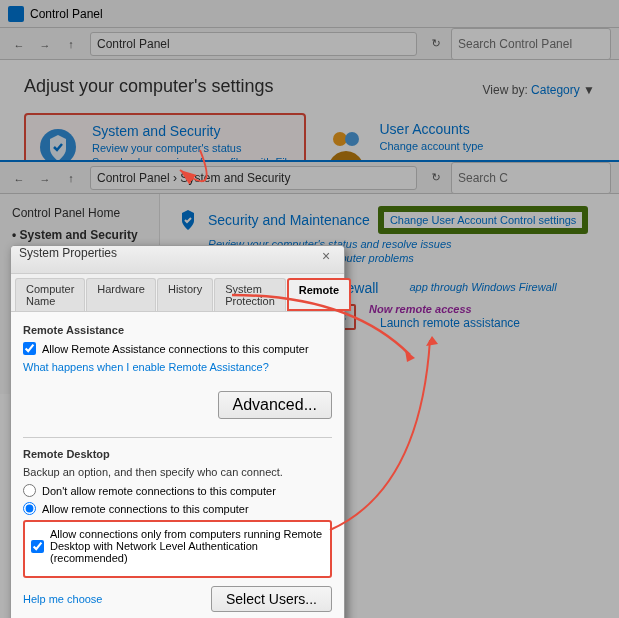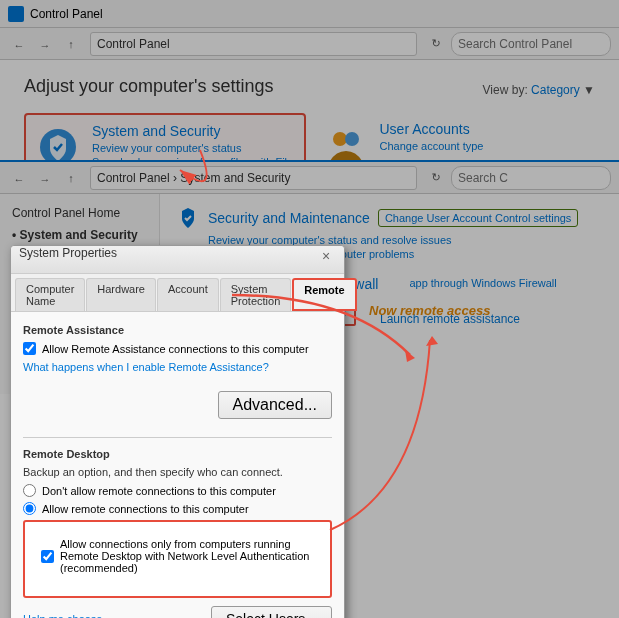--- a/index.html
+++ b/index.html
@@ -56,23 +56,23 @@
       height: 24px;
       display: flex;
       align-items: center;
       padding: 0 6px;
       font-size: 12px;
       color: #333;
       margin: 0 4px;
     }
     .search-box {
       width: 160px;
-      height: 24px;
+      height: 32px;
       border: 1px solid #ccc;
-      border-radius: 10px;
+      border-radius: 3px;
       padding: 0 6px;
       font-size: 12px;
       background: #fff;
     }
 
     
     .cp-main {
       padding: 16px 24px;
     }
     .cp-header {
@@ -191,26 +191,27 @@
       color: #0078d7;
       cursor: pointer;
     }
     .sns-section-link {
       color: #0078d7;
       font-size: 11px;
       cursor: pointer;
       display: block;
       margin-left: 32px;
       margin-bottom: 2px;
+      font-style: italic;
     }
     .sns-section-action {
       color: #0078d7;
       font-size: 11px;
       cursor: pointer;
-      border: 1px solid #4d7c0f;
+      border: 6px solid #4d7c0f;
       padding: 2px 6px;
       border-radius: 3px;
       background: #fff;
       display: inline-flex;
       align-items: center;
       gap: 4px;
     }
     .allow-remote-btn {
       border: 2px solid #e74c3c;
       background: #fff;
@@ -351,21 +352,21 @@
       gap: 6px;
       font-size: 11px;
       margin-bottom: 5px;
     }
     .radio-row input[type=radio] {
       width: 13px; height: 13px;
     }
     .highlighted-checkbox-box {
       border: 2px solid #e74c3c;
       border-radius: 3px;
-      padding: 16px;
+      padding: 6px;
       background: #fff;
       margin-top: 4px;
     }
     .dialog-footer {
       display: flex;
       justify-content: center;
       gap: 8px;
       padding: 8px 12px;
       background: #f0f0f0;
       border-top: 1px solid #ccc;
@@ -401,22 +402,22 @@
       width: 619px;
       height: 618px;
       pointer-events: none;
     }
 
     
     .now-remote-label {
       position: absolute;
       top: 303px;
       left: 369px;
-      font-size: 13px;
-      color: #a16207;
+      font-size: 11px;
+      color: #701a75;
       font-style: italic;
       font-weight: 600;
     }
   </style>
 </head>
 <body>
 
 <div class="cp-background">
 
   <div class="cp-titlebar">
@@ -549,21 +550,21 @@
 
 <div class="dialog-overlay"></div>
 <div class="dialog">
   <div class="dialog-titlebar">
     <span class="dialog-title">System Properties</span>
     <button class="dialog-close">×</button>
   </div>
   <div class="dialog-tabs">
     <div class="tab">Computer Name</div>
     <div class="tab">Hardware</div>
-    <div class="tab">Account</div>
+    <div class="tab">History</div>
     <div class="tab">System Protection</div>
     <div class="tab active">Remote</div>
   </div>
   <div class="dialog-body">
 
     <div class="section-label">Remote Assistance</div>
     <div class="checkbox-row">
       <input type="checkbox" checked="" style="">
       <label>Allow Remote Assistance connections to this computer</label>
     </div>

